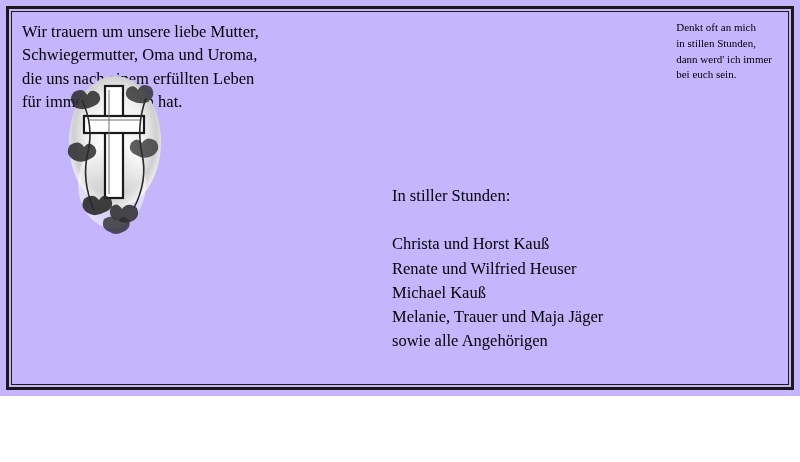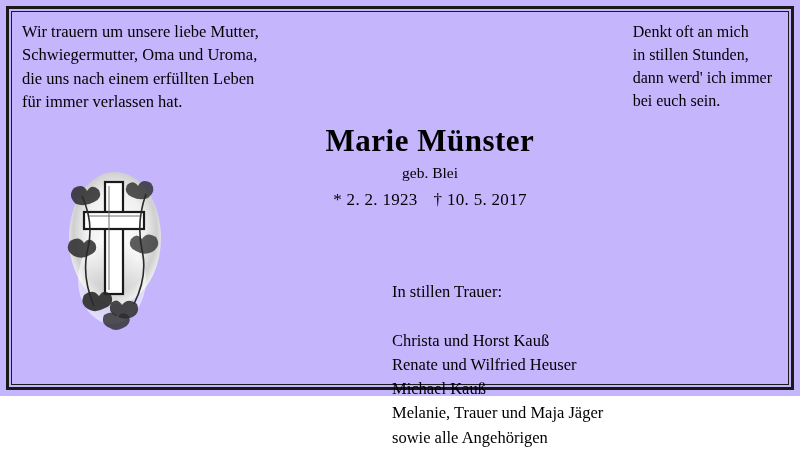--- a/index.html
+++ b/index.html
@@ -53,21 +53,21 @@
     justify-content: space-between;
     align-items: flex-start;
   }
   .mourn-text {
     font-size: 16.5px;
     line-height: 1.42;
     white-space: pre-line;
     max-width: 430px;
   }
   .verse {
-    font-size: 16px;
+    font-size: 11px;
     line-height: 1.44;
     white-space: pre-line;
     text-align: left;
     padding-right: 6px;
   }
 
   
   .name-block {
     text-align: center;
     margin-top: 10px;
@@ -127,27 +127,20 @@
       <div class="mourn-text">Wir trauern um unsere liebe Mutter,
 Schwiegermutter, Oma und Uroma,
 die uns nach einem erfüllten Leben
 für immer verlassen hat.</div>
       <div class="verse">Denkt oft an mich
 in stillen Stunden,
 dann werd' ich immer
 bei euch sein.</div>
     </div>
 
-    <div class="name-block">
-      <div class="name">Marie Münster</div>
-      <div class="born-name">geb. Blei</div>
-      <div class="dates">
-        <span>* 2. 2. 1923</span><span class="sep"></span><span>† 10. 5. 2017</span>
-      </div>
-    </div>
 
     <div class="middle">
 
       <div class="cross-art">
         <svg viewBox="0 0 110 175" width="110" height="175" aria-hidden="true">
           <defs>
             <radialGradient id="halo" cx="50%" cy="45%" r="58%">
               <stop offset="0%" stop-color="#ffffff"></stop>
               <stop offset="55%" stop-color="#f0f0f0"></stop>
               <stop offset="78%" stop-color="#cfcfcf"></stop>
@@ -182,21 +175,21 @@
           </g>
 
           <g fill="none" stroke="#2a2a2a" stroke-width="1.6">
             <path d="M22 36 q12 26 6 52 q-7 28 6 58"></path>
             <path d="M86 34 q-10 28 -4 56 q6 26 -8 54"></path>
           </g>
         </svg>
       </div>
 
       <div class="family">
-        <div>In stillen Trauer:</div>
+        <div>In stiller Stunden:</div>
         <div>Christa und Horst Kauß
 Renate und Wilfried Heuser
 Michael Kauß
 Melanie, Trauer und Maja Jäger
 sowie alle Angehörigen</div>
       </div>
     </div>
 
   </div>
 </div>

